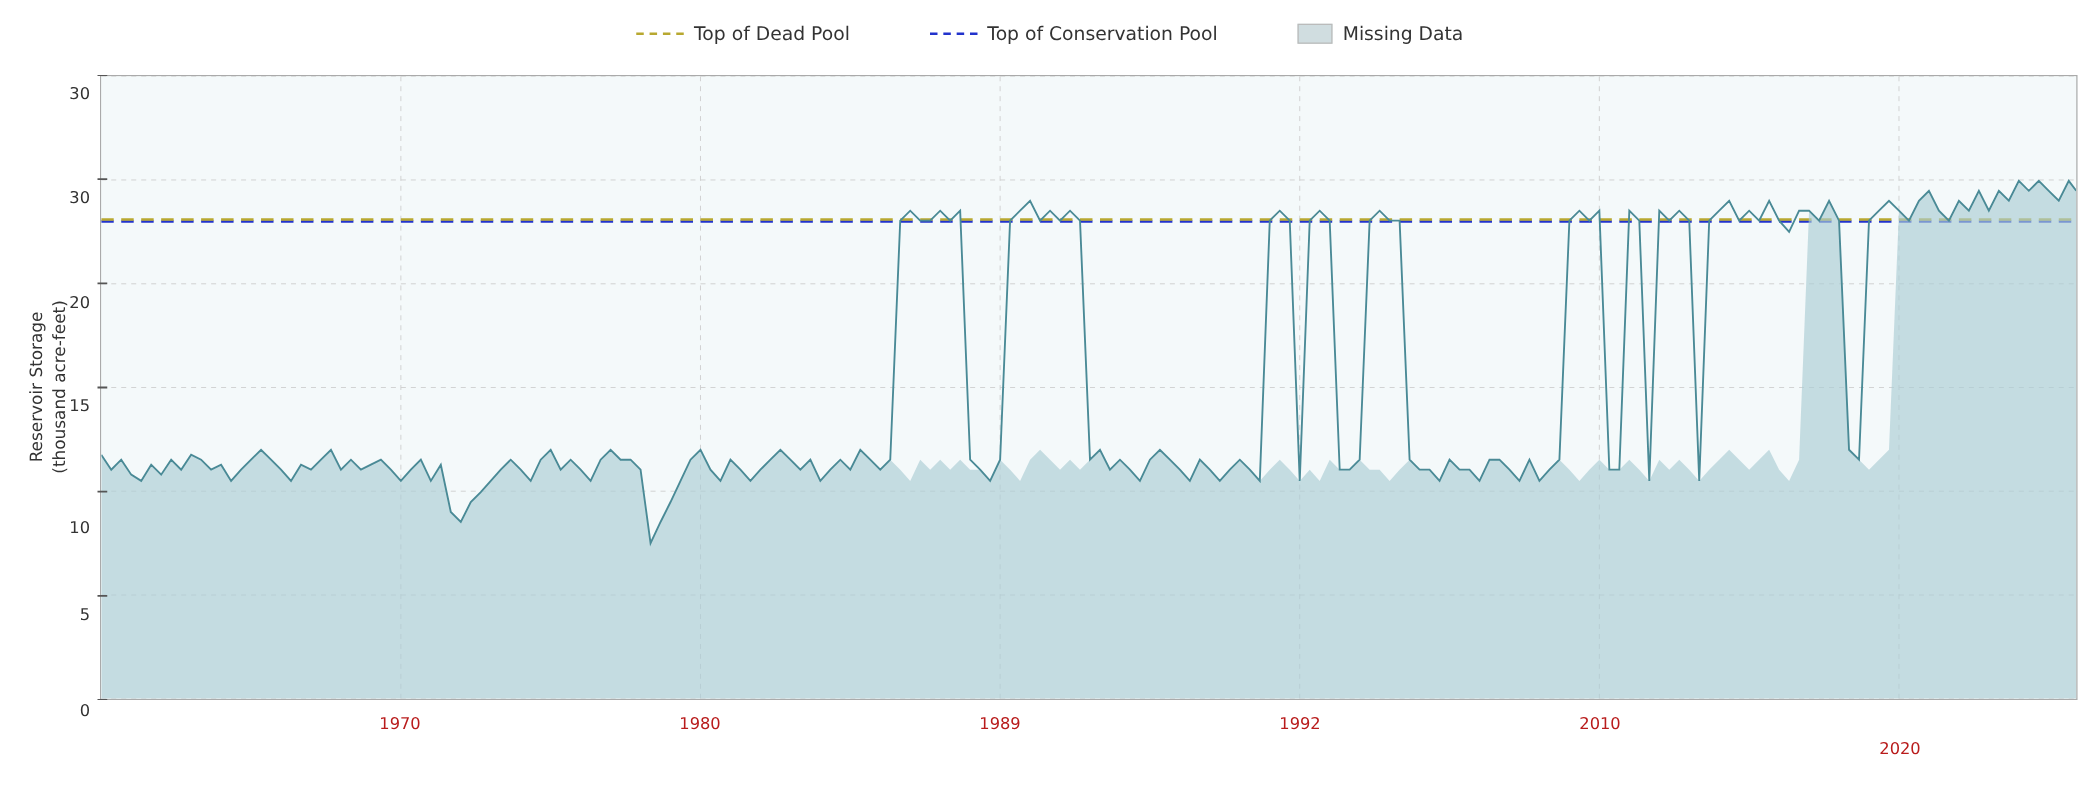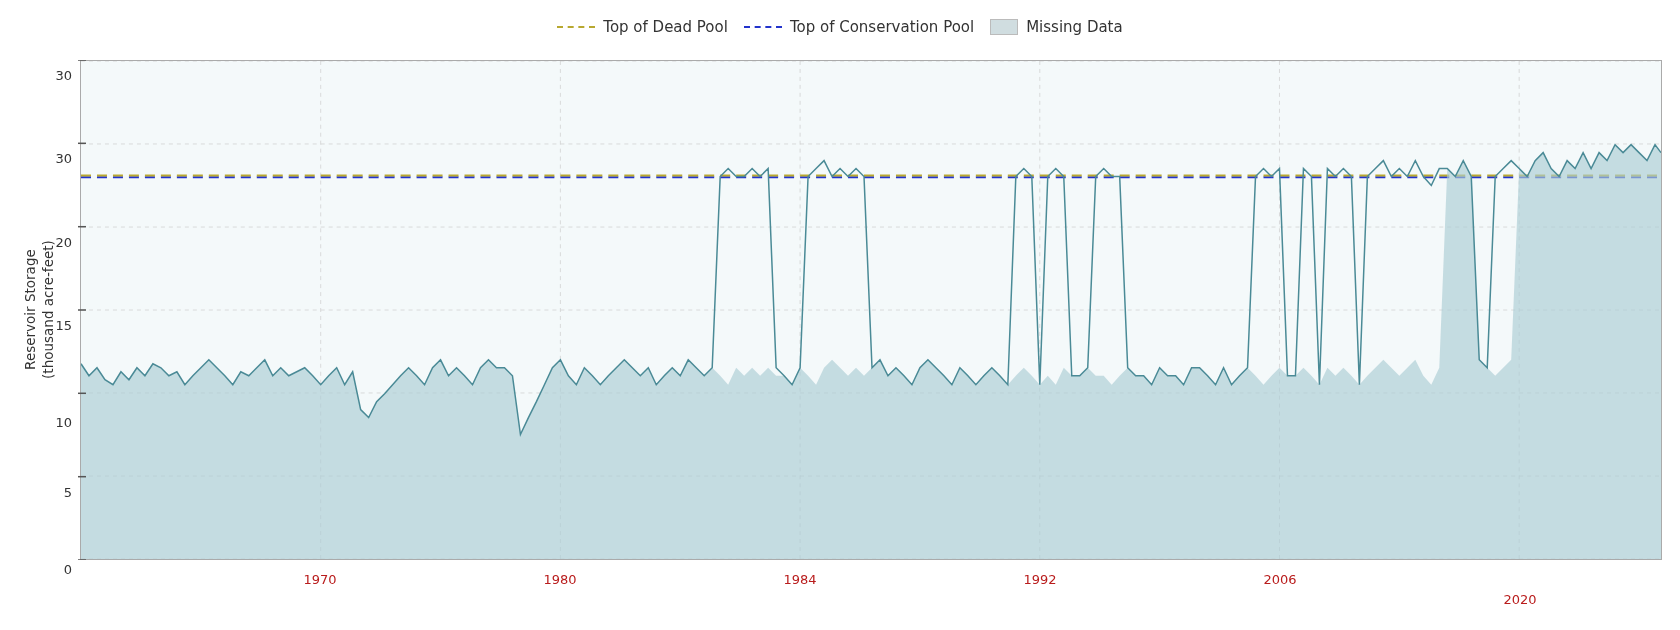--- a/index.html
+++ b/index.html
@@ -13,21 +13,21 @@
     .chart-container {
       width: 1680px;
       height: 630px;
       position: relative;
       background: #ffffff;
     }
     .legend {
       display: flex;
       align-items: center;
       justify-content: center;
-      gap: 16px;
+      gap: 64px;
       padding: 18px 0 8px 0;
       font-size: 15px;
       color: #333;
     }
     .legend-item {
       display: flex;
       align-items: center;
       gap: 8px;
     }
     .legend-line-dead {
@@ -560,18 +560,18 @@
     <div style="position:absolute; top:calc(500px * 166.7/500 - 8px); right:8px; text-align:right;">20</div>
     <div style="position:absolute; top:calc(500px * 250/500 - 8px); right:8px; text-align:right;">15</div>
     <div style="position:absolute; top:calc(500px * 333.3/500 - 8px); right:8px; text-align:right;margin-top:14px;">10</div>
     <div style="position:absolute; top:calc(500px * 416.7/500 - 8px); right:8px; text-align:right;">5</div>
     <div style="position:absolute; top:calc(500px * 500/500 - 14px); right:8px; text-align:right;">0</div>
   </div>
 
   <div style="position:absolute; left:80px; bottom:28px; right:18px; height:30px; font-size:13px; color:#b91c1c;">
     <div style="position:absolute; left:calc(240px - 22px); text-align:center; width:44px;">1970</div>
     <div style="position:absolute; left:calc(480px - 22px); text-align:center; width:44px;">1980</div>
-    <div style="position:absolute; left:calc(720px - 22px); text-align:center; width:44px;">1984</div>
+    <div style="position:absolute; left:calc(720px - 22px); text-align:center; width:44px;">1989</div>
     <div style="position:absolute; left:calc(960px - 22px); text-align:center; width:44px;">1992</div>
-    <div style="position:absolute; left:calc(1200px - 22px); text-align:center; width:44px;">2006</div>
+    <div style="position:absolute; left:calc(1200px - 22px); text-align:center; width:44px;">2010</div>
     <div style="position:absolute; left:calc(1440px - 22px); text-align:center; width:44px;margin-top:20px;">2020</div>
   </div>
 </div>
 
 </body></html>

